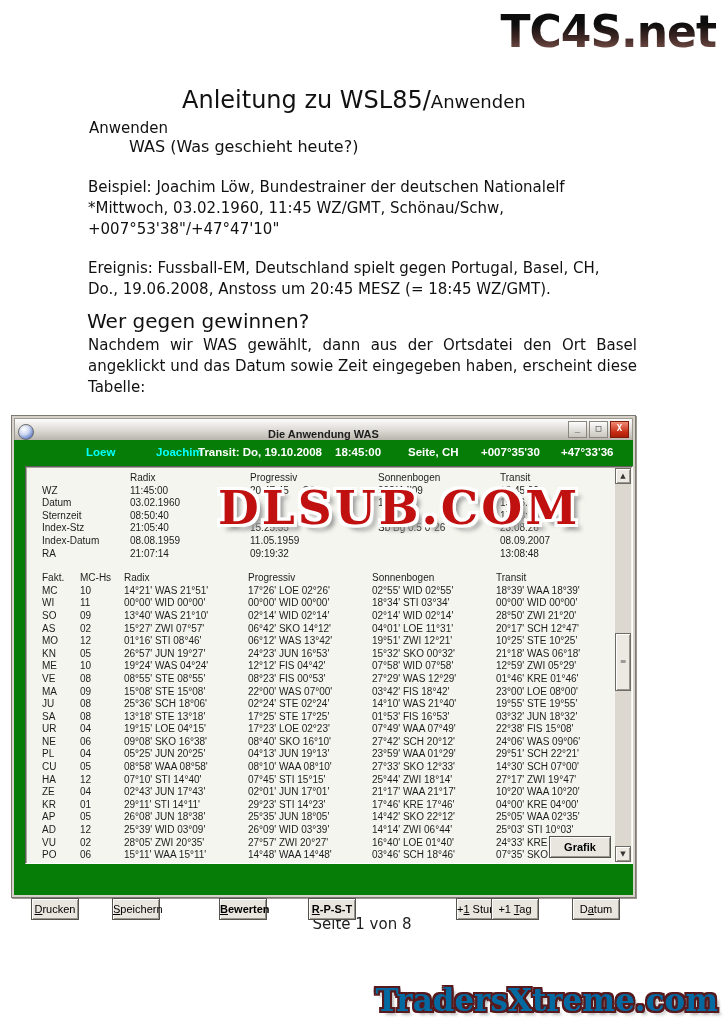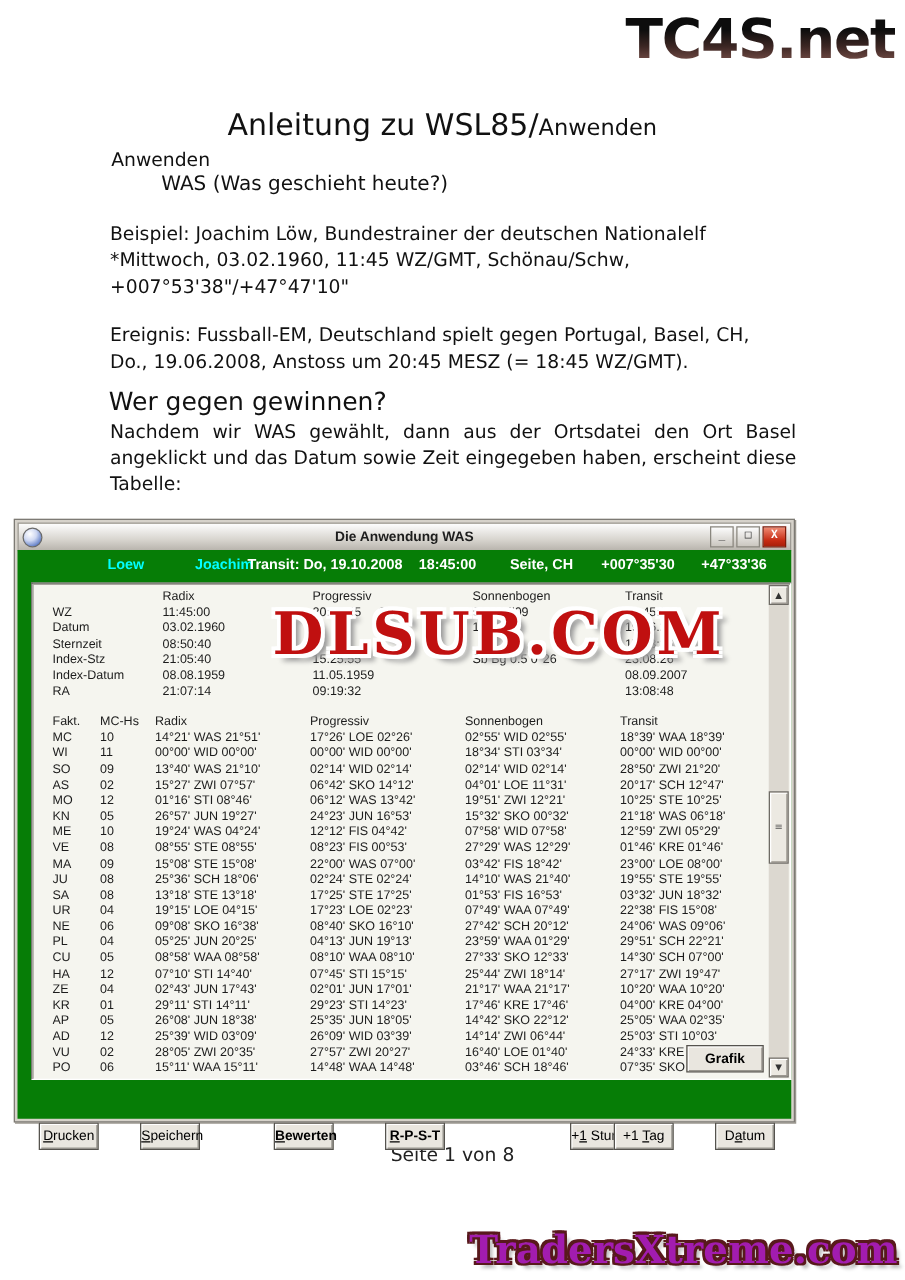--- a/index.html
+++ b/index.html
@@ -7,21 +7,21 @@
        font-family:"DejaVu Sans",sans-serif;color:#111;}
   .abs{position:absolute;}
 
   
   #top-logo{top:6px;right:8px;font-family:"DejaVu Sans",sans-serif;font-weight:bold;
     font-size:44px;letter-spacing:-1px;
     background:linear-gradient(#0d0d0d 35%,#3a2522 60%,#96645c 100%);
     -webkit-background-clip:text;background-clip:text;color:transparent;
     text-shadow:none;}
   #bottom-logo{top:982px;right:6px;font-family:"DejaVu Serif",serif;font-weight:bold;
-    font-size:31px;color:#a21caf;letter-spacing:0px;
+    font-size:31px;color:#0369a1;letter-spacing:0px;
     text-shadow:-2px -2px 0 #58191c,2px -2px 0 #58191c,-2px 2px 0 #58191c,2px 2px 0 #58191c,
       0 2px 0 #58191c,0 -2px 0 #58191c,2px 0 0 #58191c,-2px 0 0 #58191c,4px 4px 3px #bbb;}
   #watermark{left:218px;top:480px;z-index:50;font-family:"DejaVu Serif",serif;
     font-weight:bold;font-size:47px;letter-spacing:3px;color:#c01010;
     text-shadow:-3px -3px 0 #fff,3px -3px 0 #fff,-3px 3px 0 #fff,3px 3px 0 #fff,
       0 -3px 0 #fff,0 3px 0 #fff,3px 0 0 #fff,-3px 0 0 #fff,6px 6px 4px #9a9a9a;}
   #page-footer{top:915px;left:0;width:724px;text-align:center;font-size:15px;color:#222;}
 
   
   #doc-title{left:182px;top:86px;font-size:24px;white-space:nowrap;}
@@ -33,21 +33,21 @@
   #para-ereignis{top:258px;}
   #doc-heading{left:87px;top:309px;font-size:20px;}
   #para-nachdem{left:88px;top:335px;width:549px;font-size:15px;line-height:21px;
     text-align:justify;white-space:normal;}
   #para-nachdem:after{content:"";display:inline-block;width:100%;}
 
   
   #app-window{left:11px;top:415px;width:625px;height:483px;background:#d6d2ca;
     border:1px solid #7d7a74;box-shadow:1px 1px 0 #9a978f;padding:2px;box-sizing:border-box;}
   #title-bar{position:relative;height:21px;background:linear-gradient(#fdfdfd,#d8d5cf 60%,#b9b5ae);
-    border:1px solid #9d9a93;display:flex;align-items:center;}
+    border:1px solid #9d9a93;display:flex;align-items:flex-end;}
   #title-text{position:absolute;left:0;right:0;text-align:center;font-weight:bold;
     font-size:11px;color:#1d1d1d;font-family:"Liberation Sans",sans-serif;}
   #win-icon{width:14px;height:14px;margin-left:3px;border-radius:50%;
     background:radial-gradient(circle at 35% 30%,#ffffff 0%,#cfd8f2 40%,#5a79c4 80%,#2c477e 100%);
     border:1px solid #6a6a6a;z-index:2;}
   #title-buttons{position:absolute;right:3px;top:2px;display:flex;gap:2px;z-index:2;}
   .tbtn{width:17px;height:15px;font-size:9px;line-height:13px;text-align:center;
     background:linear-gradient(#fcfcfc,#cac6bf);border:1px solid #8a877f;color:#333;
     font-family:"DejaVu Sans Mono",monospace;}
   .tbtn.close{background:linear-gradient(#ef8a72,#c62a12 70%,#a81f0a);color:#fff;

